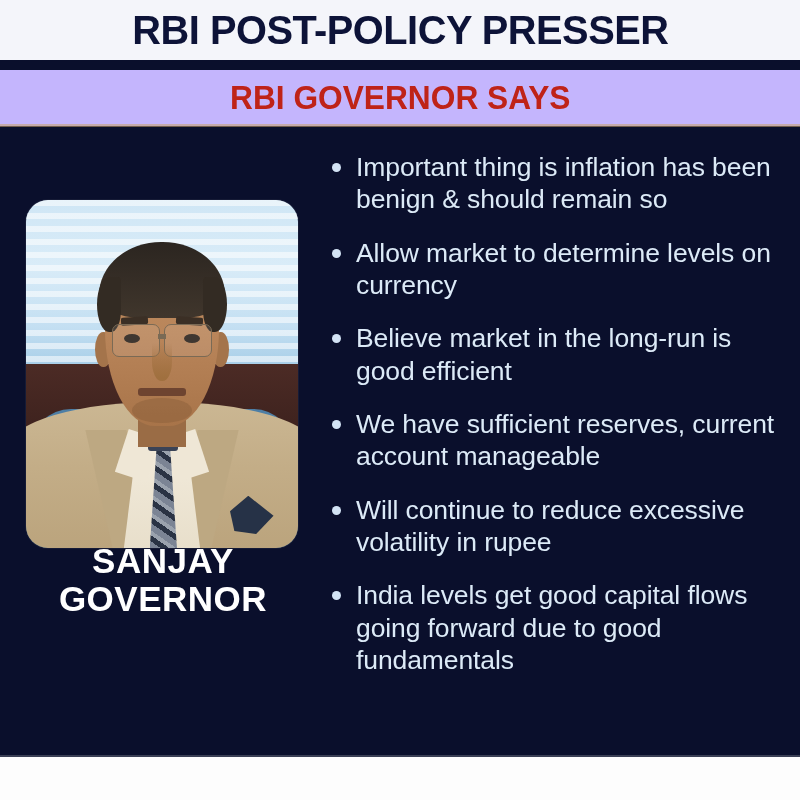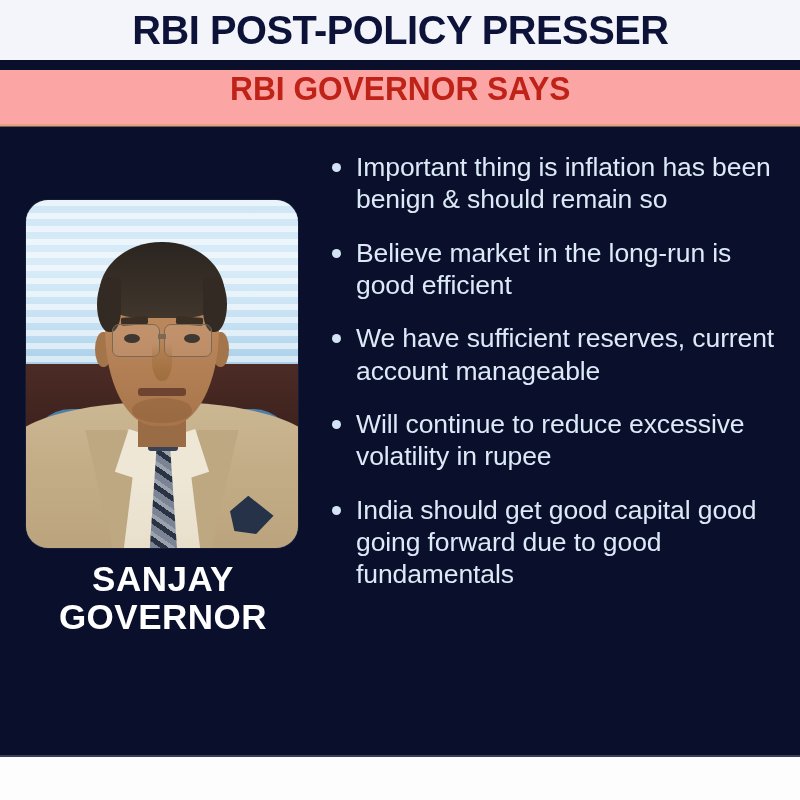--- a/index.html
+++ b/index.html
@@ -22,22 +22,22 @@
     letter-spacing:-0.5px;
     transform:scaleX(0.97);
     font-family:"Liberation Sans", sans-serif;
     white-space:nowrap;
   }
   .nav-rule{
     position:absolute;left:0;top:60px;width:800px;height:10px;background:#0a0f2c;
   }
   .subtitle-band{
     position:absolute;left:0;top:70px;width:800px;height:56px;
-    background:#fca5a5;
-    display:flex;align-items:flex-start;justify-content:center;
+    background:#c4b5fd;
+    display:flex;align-items:center;justify-content:center;
   }
   .subtitle-band .subtitle{
     font-size:33px;font-weight:bold;color:#bf2318;
     letter-spacing:0px;
     transform:scaleX(0.96);
     white-space:nowrap;
   }
   .subtitle-underline{
     position:absolute;left:0;top:124px;width:800px;height:3px;background:#c9a06a;opacity:.55;
   }
@@ -119,21 +119,21 @@
     background:#2a211a;border-radius:50%;}
   .ph-nose{position:absolute;left:46.5%;top:41%;width:7%;height:11%;
     background:linear-gradient(180deg,rgba(150,100,62,0) 0%,#a0703f 90%);border-radius:0 0 50% 50%;}
   .ph-mouth{position:absolute;left:41%;top:54%;width:18%;height:2.4%;
     background:#6e4430;border-radius:3px;}
   .ph-chin{position:absolute;left:39%;top:57%;width:22%;height:7%;
     background:rgba(125,85,52,.35);border-radius:50%;}
 
   
   .name-caption{
-    position:absolute;left:0;top:433px;width:326px;
+    position:absolute;left:0;top:415px;width:326px;
     text-align:center;color:#ffffff;font-weight:bold;
     font-size:35px;line-height:1.08;letter-spacing:.5px;
   }
 
   
   .bullets{
     position:absolute;left:326px;top:24px;width:470px;
   }
   .bullet{
     display:flex;align-items:flex-start;margin-bottom:21px;
@@ -210,33 +210,37 @@
       <div>GOVERNOR</div>
     </div>
 
     <div class="bullets">
       <div class="bullet">
         <span class="dot"></span>
         <span class="txt">Important thing is inflation has been benign &amp; should remain so</span>
       </div>
       <div class="bullet">
         <span class="dot"></span>
+        <span class="txt">Allow market to determine levels on currency</span>
+      </div>
+      <div class="bullet">
+        <span class="dot"></span>
         <span class="txt">Believe market in the long-run is good efficient</span>
       </div>
       <div class="bullet">
         <span class="dot"></span>
         <span class="txt">We have sufficient reserves, current account manageable</span>
       </div>
       <div class="bullet">
         <span class="dot"></span>
         <span class="txt">Will continue to reduce excessive volatility in rupee</span>
       </div>
       <div class="bullet">
         <span class="dot"></span>
-        <span class="txt">India should get good capital good going forward due to good fundamentals</span>
+        <span class="txt">India levels get good capital flows going forward due to good fundamentals</span>
       </div>
     </div>
   </div>
 
   <div class="footer-rule"></div>
   <div class="footer">
 
     
     
 

